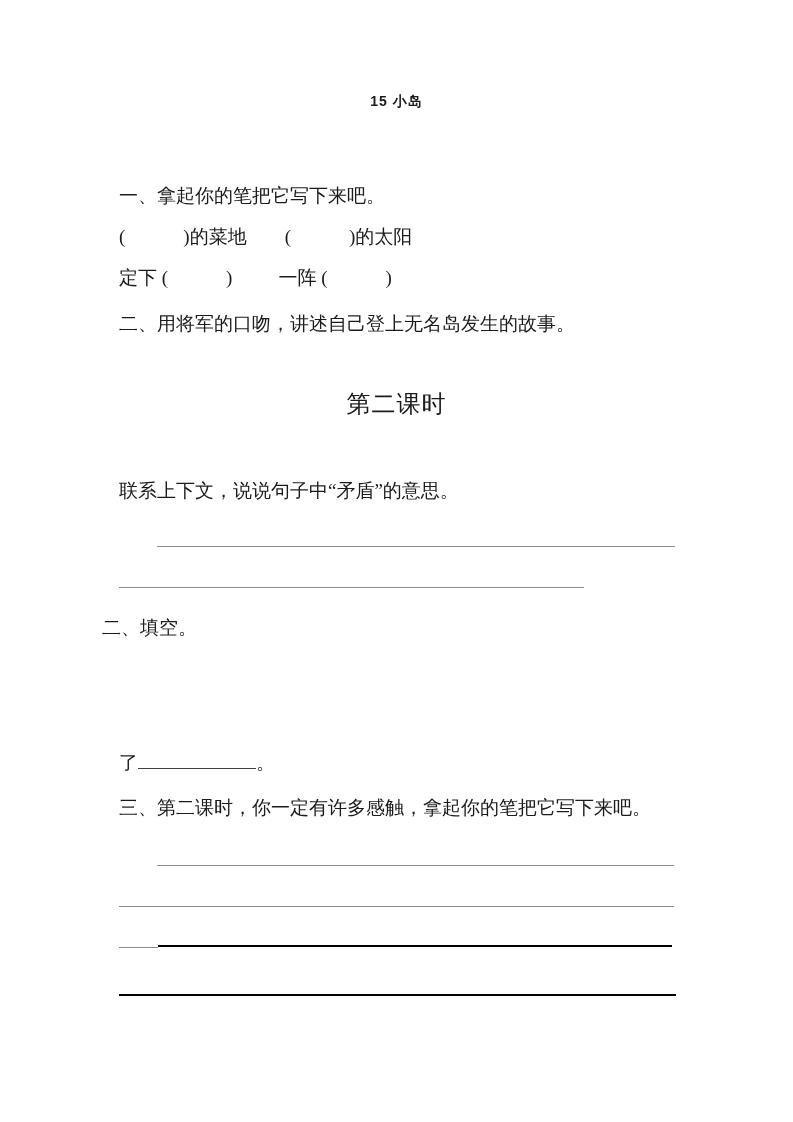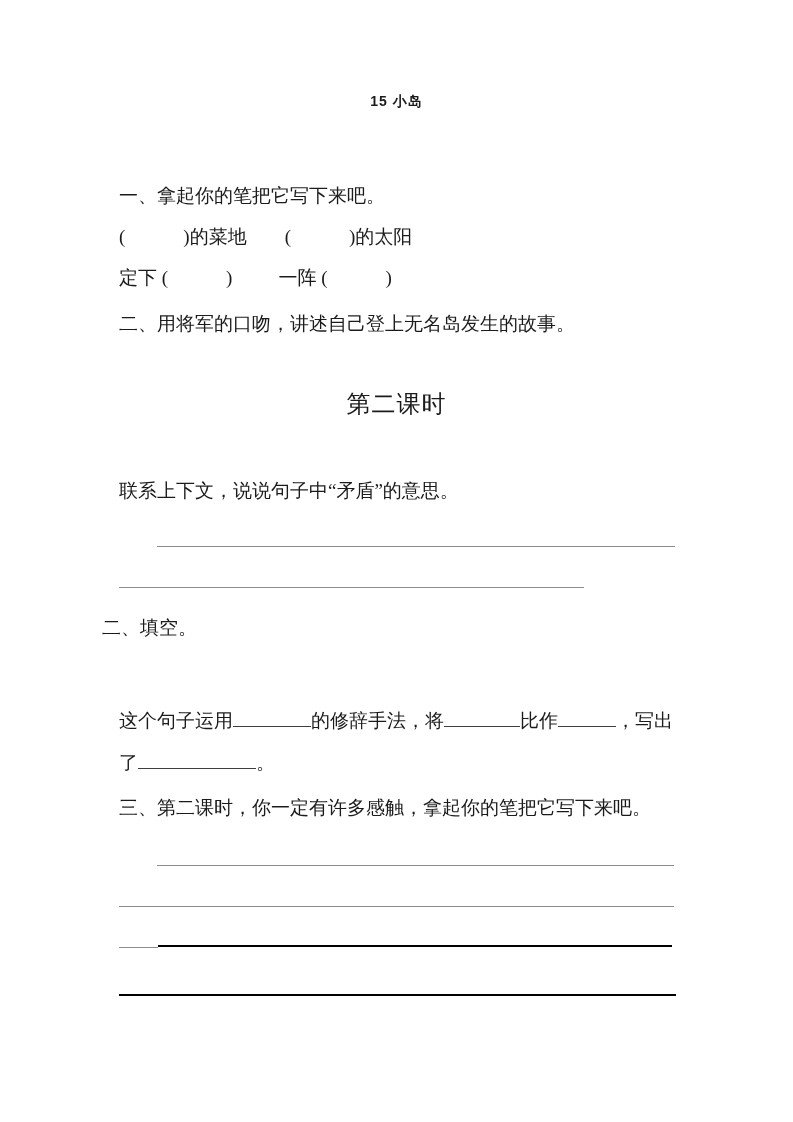--- a/index.html
+++ b/index.html
@@ -67,23 +67,20 @@
   <div class="abs center heading-serif" style="top:388px;">第二课时</div>
 
   <div class="abs" style="top:478px; left:119px;text-align:center;">联系上下文，说说句子中“矛盾”的意思。</div>
 
   <div class="answer-line" style="top:527px; left:157px; width:518px;"></div>
   <div class="answer-line" style="top:568px; left:119px; width:465px;"></div>
 
   <div class="abs" style="top:615px; left:102px;">二、填空。</div>
 
 
-  <div class="abs line-row" style="top:707px; left:119px;">
-    <span>这个句子运用</span><span class="blank" style="width:78px;"></span><span>的修辞手法，将</span><span class="blank" style="width:76px;"></span><span>比作</span><span class="blank" style="width:58px;"></span><span>，写出</span>
-  </div>
 
   <div class="abs line-row" style="top:749px; left:119px;">
     <span>了</span><span class="blank" style="width:118px;"></span><span>。</span>
   </div>
 
   <div class="abs" style="top:795px; left:119px;">三、第二课时，你一定有许多感触，拿起你的笔把它写下来吧。</div>
 
   <div class="answer-line" style="top:846px; left:157px; width:517px;"></div>
   <div class="answer-line" style="top:887px; left:119px; width:555px;"></div>
   <div class="answer-line" style="top:928px; left:119px; width:39px;"></div>

